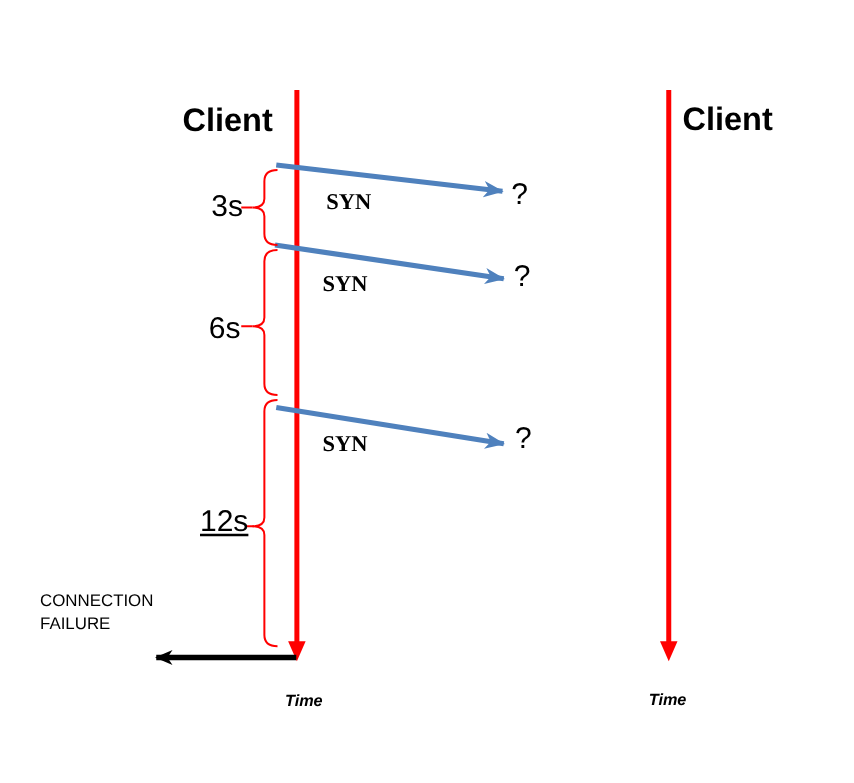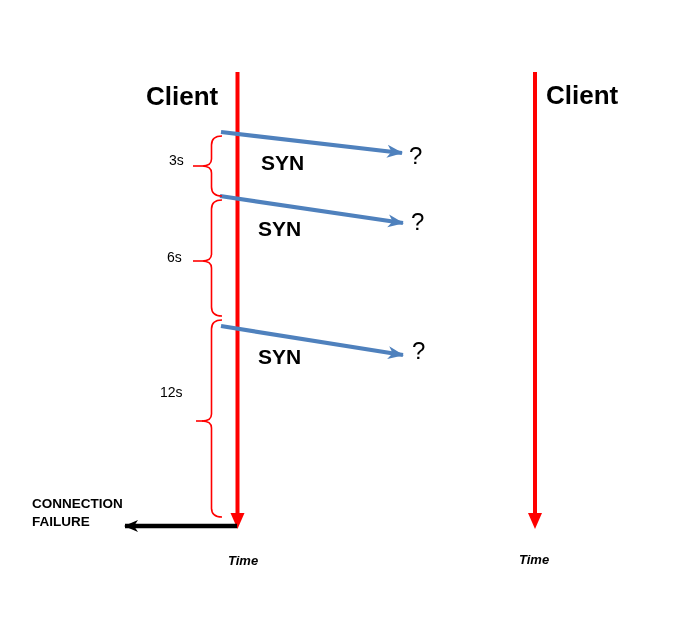--- a/index.html
+++ b/index.html
@@ -15,42 +15,41 @@
   .t{
     position:absolute;
     color:#000;
     font-family:"Liberation Sans", sans-serif;
     white-space:nowrap;
     line-height:1.15;
   }
   .actor{font-size:26px;font-weight:700;}
   .client-label{left:146px;top:82px;}
   .server-label{left:546px;top:81px;}
-  .syn{font-size:21px;font-weight:700;}
+  .syn{font-size:18px;font-weight:700;font-family:Liberation Serif, serif;}
   .syn1{left:261px;top:151px;}
   .syn2{left:258px;top:217px;}
   .syn3{left:258px;top:345px;}
   .qmark{font-size:24px;font-weight:400;}
   .q1{left:409px;top:142px;}
   .q2{left:411px;top:208px;}
   .q3{left:412px;top:337px;}
-  .interval{font-size:14px;font-weight:400;}
+  .interval{font-size:24px;font-weight:400;}
   .i1{left:169px;top:152px;}
   .i2{left:167px;top:249px;text-align:right;}
-  .i3{left:160px;top:384px;}
+  .i3{left:160px;top:404px;text-decoration:underline;}
   .time{font-size:13px;font-weight:700;font-style:italic;}
   .time-client{left:228px;top:554px;}
   .time-server{left:519px;top:553px;}
   .failure{
-    left:32px;top:495px;
+    left:32px;top:472px;
     width:115px;
     font-size:13.5px;
     line-height:18px;
     white-space:normal;
-    font-weight:bold;
   }
 </style>
 </head>
 <body>
 
 <div class="stage">
 
   <svg class="layer" width="683" height="626" viewBox="0 0 683 626">
     <defs>
       <marker id="mblue" markerUnits="userSpaceOnUse" markerWidth="18" markerHeight="16" refX="15" refY="8" orient="auto">

